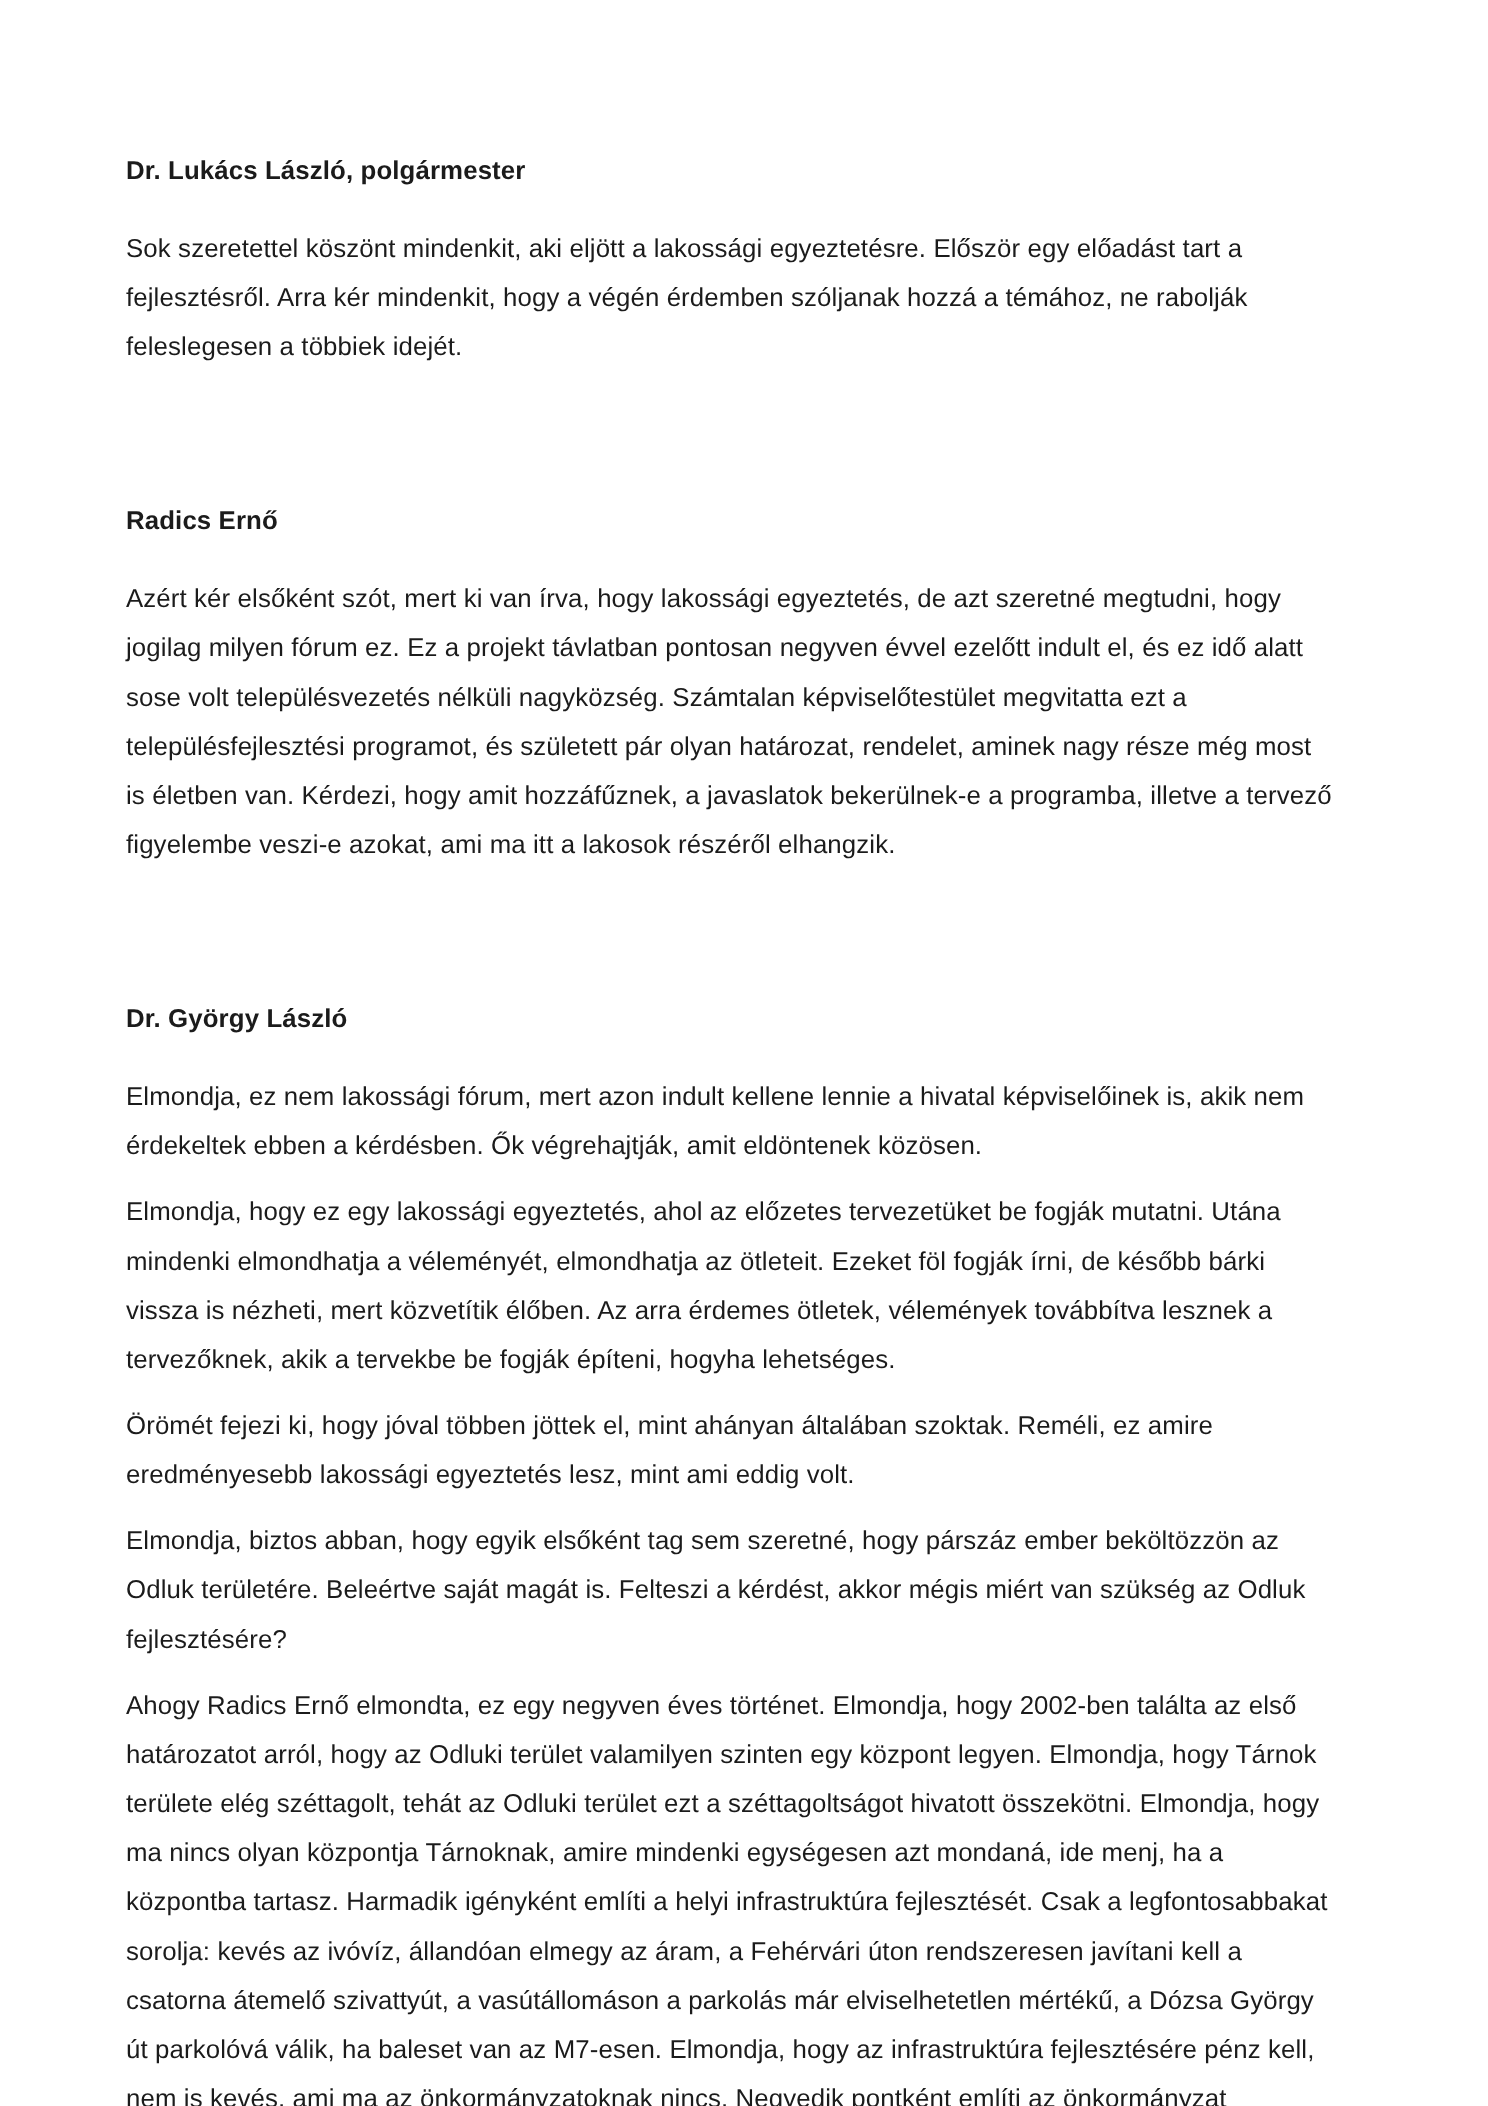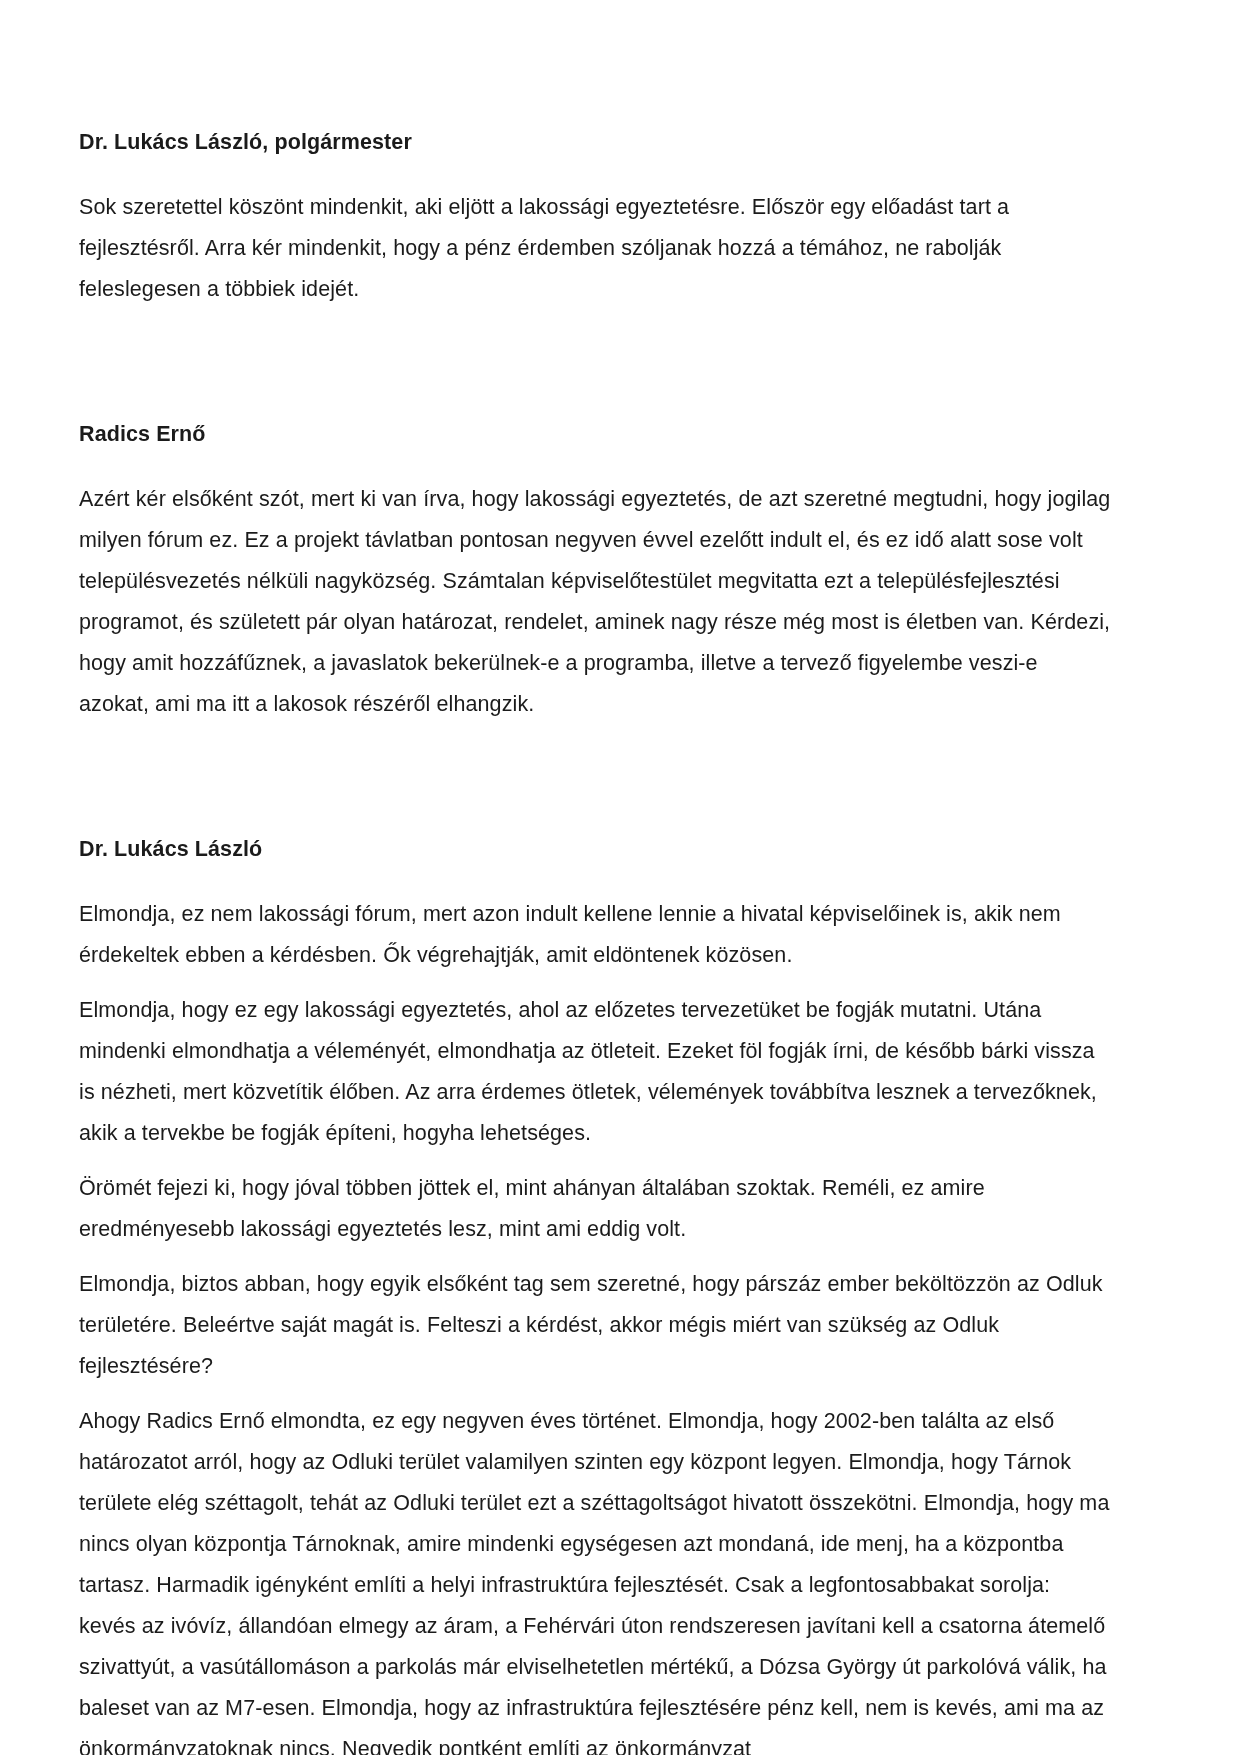--- a/index.html
+++ b/index.html
@@ -6,21 +6,21 @@
     margin: 0;
     padding: 0;
     background: #ffffff;
   }
   .page {
     position: relative;
     width: 1240px;
     height: 1755px;
     background: #ffffff;
     box-sizing: border-box;
-    padding: 122px 128px 60px 79px;
+    padding: 122px 128px 60px 105px;
     font-family: "Liberation Sans", "DejaVu Sans", sans-serif;
     color: #1b1b1b;
     overflow: hidden;
   }
   .speech-section { margin: 0; }
   h2.speaker {
     font-size: 21.5px;
     font-weight: bold;
     margin: 0 0 24px 0;
     padding-top: 0;
@@ -40,30 +40,30 @@
   }
   p.para:last-child { margin-bottom: 0; }
 </style>
 </head>
 <body>
 
 <div class="page">
 
   <section class="speech-section">
     <h2 class="speaker">Dr. Lukács László, polgármester</h2>
-    <p class="para">Sok szeretettel köszönt mindenkit, aki eljött a lakossági egyeztetésre. Először egy előadást tart a fejlesztésről. Arra kér mindenkit, hogy a pénz érdemben szóljanak hozzá a témához, ne rabolják feleslegesen a többiek idejét.</p>
+    <p class="para">Sok szeretettel köszönt mindenkit, aki eljött a lakossági egyeztetésre. Először egy előadást tart a fejlesztésről. Arra kér mindenkit, hogy a végén érdemben szóljanak hozzá a témához, ne rabolják feleslegesen a többiek idejét.</p>
   </section>
 
   <section class="speech-section">
     <h2 class="speaker">Radics Ernő</h2>
     <p class="para">Azért kér elsőként szót, mert ki van írva, hogy lakossági egyeztetés, de azt szeretné megtudni, hogy jogilag milyen fórum ez. Ez a projekt távlatban pontosan negyven évvel ezelőtt indult el, és ez idő alatt sose volt településvezetés nélküli nagyközség. Számtalan képviselőtestület megvitatta ezt a településfejlesztési programot, és született pár olyan határozat, rendelet, aminek nagy része még most is életben van. Kérdezi, hogy amit hozzáfűznek, a javaslatok bekerülnek-e a programba, illetve a tervező figyelembe veszi-e azokat, ami ma itt a lakosok részéről elhangzik.</p>
   </section>
 
   <section class="speech-section">
-    <h2 class="speaker">Dr. Lukács László</h2>
+    <h2 class="speaker">Dr. György László</h2>
     <p class="para">Elmondja, ez nem lakossági fórum, mert azon indult kellene lennie a hivatal képviselőinek is, akik nem érdekeltek ebben a kérdésben. Ők végrehajtják, amit eldöntenek közösen.</p>
     <p class="para">Elmondja, hogy ez egy lakossági egyeztetés, ahol az előzetes tervezetüket be fogják mutatni. Utána mindenki elmondhatja a véleményét, elmondhatja az ötleteit. Ezeket föl fogják írni, de később bárki vissza is nézheti, mert közvetítik élőben. Az arra érdemes ötletek, vélemények továbbítva lesznek a tervezőknek, akik a tervekbe be fogják építeni, hogyha lehetséges.</p>
     <p class="para">Örömét fejezi ki, hogy jóval többen jöttek el, mint ahányan általában szoktak. Reméli, ez amire eredményesebb lakossági egyeztetés lesz, mint ami eddig volt.</p>
     <p class="para">Elmondja, biztos abban, hogy egyik elsőként tag sem szeretné, hogy párszáz ember beköltözzön az Odluk területére. Beleértve saját magát is. Felteszi a kérdést, akkor mégis miért van szükség az Odluk fejlesztésére?</p>
     <p class="para">Ahogy Radics Ernő elmondta, ez egy negyven éves történet. Elmondja, hogy 2002-ben találta az első határozatot arról, hogy az Odluki terület valamilyen szinten egy központ legyen. Elmondja, hogy Tárnok területe elég széttagolt, tehát az Odluki terület ezt a széttagoltságot hivatott összekötni. Elmondja, hogy ma nincs olyan központja Tárnoknak, amire mindenki egységesen azt mondaná, ide menj, ha a központba tartasz. Harmadik igényként említi a helyi infrastruktúra fejlesztését. Csak a legfontosabbakat sorolja: kevés az ivóvíz, állandóan elmegy az áram, a Fehérvári úton rendszeresen javítani kell a csatorna átemelő szivattyút, a vasútállomáson a parkolás már elviselhetetlen mértékű, a Dózsa György út parkolóvá válik, ha baleset van az M7-esen. Elmondja, hogy az infrastruktúra fejlesztésére pénz kell, nem is kevés, ami ma az önkormányzatoknak nincs. Negyedik pontként említi az önkormányzat</p>
   </section>
 
 </div>
 
 </body></html>

